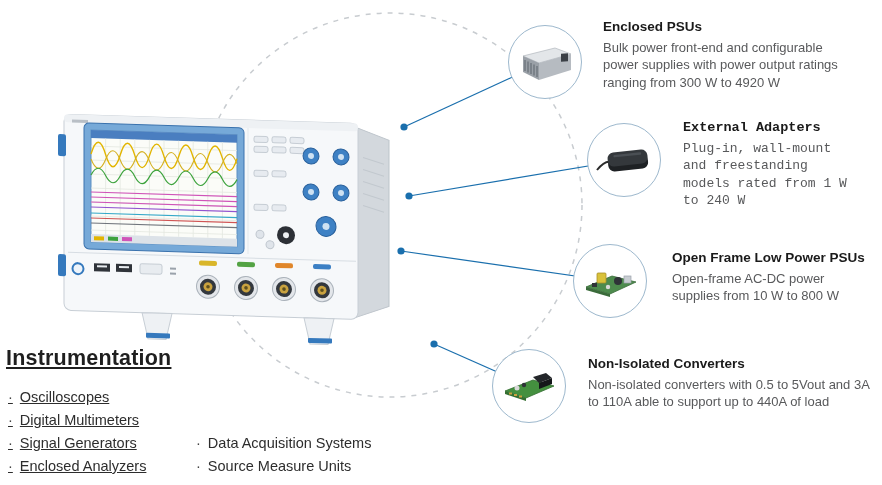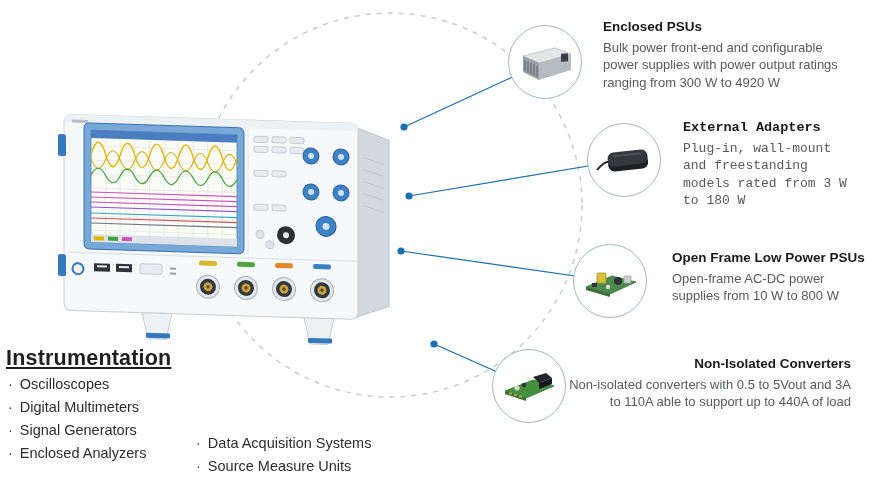--- a/index.html
+++ b/index.html
@@ -26,21 +26,21 @@
   }
   .c1 { left: 508px; top: 25px; }
   .c2 { left: 587px; top: 123px; }
   .c3 { left: 573px; top: 244px; }
   .c4 { left: 492px; top: 349px; }
 
   .callout-text { position: absolute; z-index: 3; }
   .t1 { left: 603px; top: 19px;  width: 235px; }
   .t2 { left: 683px; top: 120px; width: 178px; font-family: Liberation Mono, monospace; }
   .t3 { left: 672px; top: 250px; width: 196px; }
-  .t4 { left: 560px; top: 356px; width: 291px; text-align: right; }
+  .t4 { left: 588px; top: 356px; width: 291px; }
 
   .callout-title {
     font-size: 13.5px; font-weight: 700; color: #1a1a1a;
     margin: 0 0 4px 0; line-height: 1.2;
   }
   .callout-desc {
     font-size: 13px; color: #58595b; line-height: 1.32;
   }
 
   .instr-title {
@@ -49,21 +49,21 @@
     font-size: 21.5px; font-weight: 700; color: #1f1f1f;
     letter-spacing: 0.2px;
     text-decoration: underline;
   }
   .instr-col {
     position: absolute; z-index: 3;
     margin: 0; padding: 0; list-style: none;
     font-size: 14.5px; color: #2d2d2d;
   }
   .instr-col li { height: 23px; line-height: 23px; white-space: nowrap; }
-  .col1 { left: 8px;  top: 373px; }
+  .col1 { left: 8px;  top: 386px; text-decoration: underline; }
   .col2 { left: 196px; top: 432px; }
   .bullet { margin-right: 7px; color: #444; }
 </style>
 </head>
 <body>
 
 <div class="canvas">
 
   <svg class="connectors" width="882" height="485" viewBox="0 0 882 485">
     <circle cx="390" cy="205" r="192" fill="none" stroke="#c8ccd0" stroke-width="1.5" stroke-dasharray="5,6"></circle>
@@ -261,21 +261,21 @@
     </svg>
   </div>
 
   <div class="callout-text t1">
     <div class="callout-title">Enclosed PSUs</div>
     <div class="callout-desc">Bulk power front-end and configurable power supplies with power output ratings ranging from 300 W to 4920 W</div>
   </div>
 
   <div class="callout-text t2">
     <div class="callout-title">External Adapters</div>
-    <div class="callout-desc">Plug-in, wall-mount and freestanding models rated from 3 W to 180 W</div>
+    <div class="callout-desc">Plug-in, wall-mount and freestanding models rated from 1 W to 240 W</div>
   </div>
 
   <div class="callout-text t3">
     <div class="callout-title">Open Frame Low Power PSUs</div>
     <div class="callout-desc">Open-frame AC-DC power supplies from 10 W to 800 W</div>
   </div>
 
   <div class="callout-text t4">
     <div class="callout-title">Non-Isolated Converters</div>
     <div class="callout-desc">Non-isolated converters with 0.5 to 5Vout and 3A to 110A able to support up to 440A of load</div>

